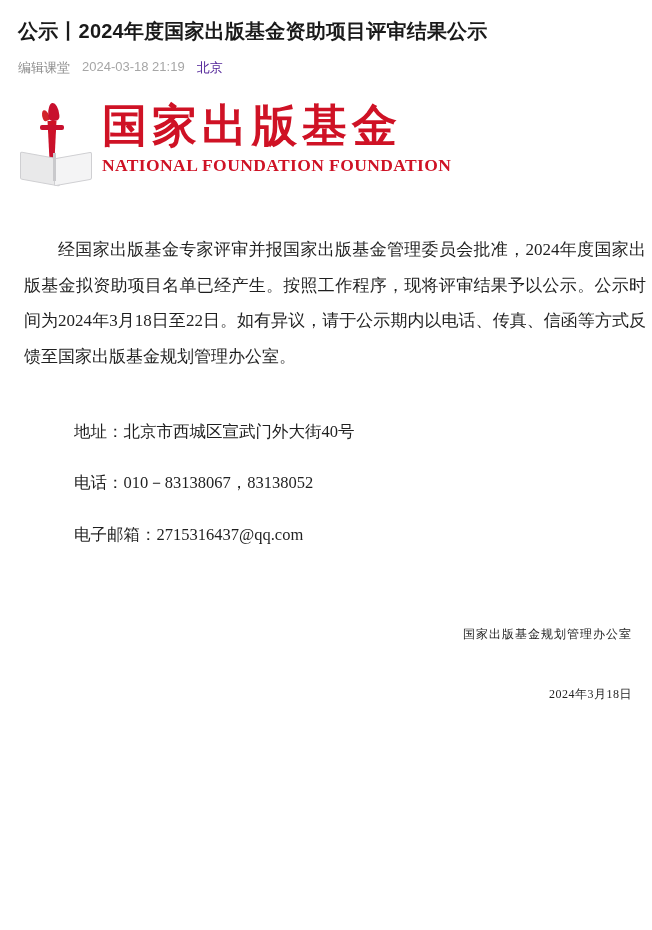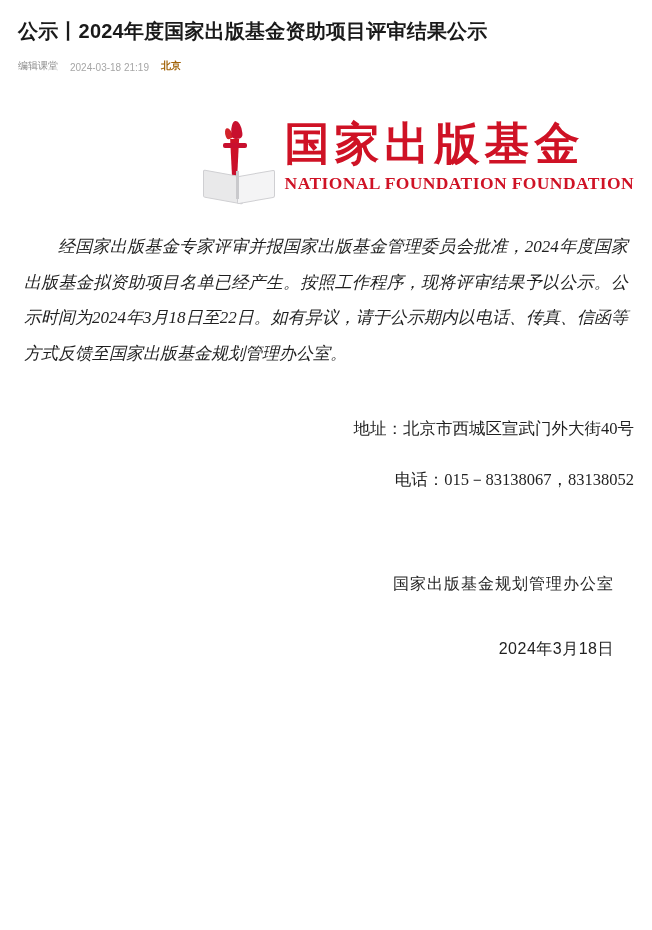--- a/index.html
+++ b/index.html
@@ -10,55 +10,54 @@
     width: 652px;
     min-height: 930px;
     background: #ffffff;
     font-family: "Liberation Sans", sans-serif;
     color: #222222;
   }
   .page {
     width: 652px;
     min-height: 930px;
     box-sizing: border-box;
-    padding: 14px 18px 20px 18px;
+    padding: 14px 0 20px 18px;
     position: relative;
   }
   .article-title {
     font-family: "Liberation Sans", sans-serif;
     font-size: 20px;
     font-weight: bold;
     color: #1a1a1a;
     line-height: 1.35;
     letter-spacing: 0.2px;
     margin: 4px 0 0 0;
   }
   .meta-row {
     margin-top: 14px;
     display: flex;
-    align-items: flex-end;
+    align-items: flex-start;
     gap: 12px;
-    font-size: 10px;
+    font-size: 13px;
     color: #9a9a9a;
   }
   .meta-source {
     color: #8c8c8c;
   }
   .meta-time {
     color: #a6a6a6;
   }
   .meta-place {
-    color: #a16207;
-    font-weight: bold;
+    color: #4c1d95;
   }
 
   .logo-block {
-    margin-top: 46px;
-    display: flex;
-    justify-content: flex-end;
+    margin-top: 24px;
+    display: flex;
+    justify-content: flex-start;
     align-items: flex-start;
   }
   .logo-inner {
     display: flex;
     align-items: flex-start;
     gap: 10px;
   }
   .logo-mark {
     position: relative;
     width: 74px;
@@ -152,53 +151,51 @@
     margin-top: 2px;
     font-family: "Liberation Serif", "DejaVu Serif", serif;
     font-size: 17.5px;
     font-weight: bold;
     color: #cf1225;
     letter-spacing: 0.4px;
     white-space: nowrap;
   }
 
   .body-text {
-    margin-top: 24px;
+    margin-top: 45px;
     font-family: "Liberation Serif", "DejaVu Serif", serif;
     font-size: 17px;
     color: #1f1f1f;
     line-height: 2.1;
     text-align: justify;
     text-indent: 2em;
     padding: 0 6px;
-    font-style: italic;
   }
 
   .contact-block {
     margin-top: 44px;
     padding-left: 56px;
     font-family: "Liberation Serif", "DejaVu Serif", serif;
     font-size: 16.5px;
     color: #1f1f1f;
     line-height: 1.55;
   }
   .contact-line {
     margin-bottom: 26px;
     white-space: nowrap;
-    text-align: right;
   }
   .contact-line:last-child {
     margin-bottom: 0;
   }
 
   .sign-block {
     margin-top: 78px;
     padding-right: 20px;
-    font-family: Liberation Sans, sans-serif;
-    font-size: 16px;
+    font-family: Liberation Serif, serif;
+    font-size: 12px;
     color: #1f1f1f;
     text-align: right;
     line-height: 1.6;
   }
   .sign-org {
     letter-spacing: 1px;
   }
   .sign-date {
     margin-top: 40px;
     letter-spacing: 0.5px;
@@ -232,21 +229,22 @@
         <div class="logo-cn">国家出版基金</div>
         <div class="logo-en">NATIONAL FOUNDATION FOUNDATION</div>
       </div>
     </div>
   </div>
 
   <p class="body-text">经国家出版基金专家评审并报国家出版基金管理委员会批准，2024年度国家出版基金拟资助项目名单已经产生。按照工作程序，现将评审结果予以公示。公示时间为2024年3月18日至22日。如有异议，请于公示期内以电话、传真、信函等方式反馈至国家出版基金规划管理办公室。</p>
 
   <div class="contact-block">
     <div class="contact-line">地址：北京市西城区宣武门外大街40号</div>
-    <div class="contact-line">电话：015－83138067，83138052</div>
+    <div class="contact-line">电话：010－83138067，83138052</div>
+    <div class="contact-line">电子邮箱：2715316437@qq.com</div>
   </div>
 
   <div class="sign-block">
     <div class="sign-org">国家出版基金规划管理办公室</div>
     <div class="sign-date">2024年3月18日</div>
   </div>
 
 </div>
 
 </body></html>

